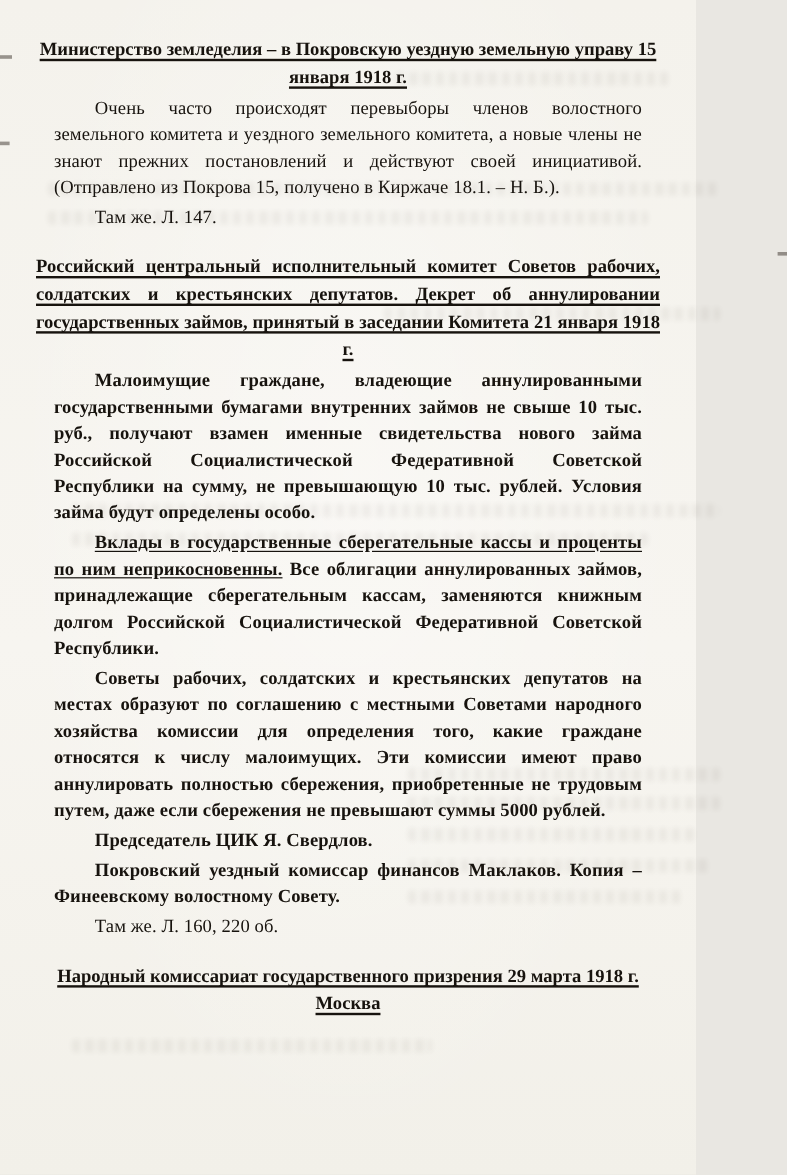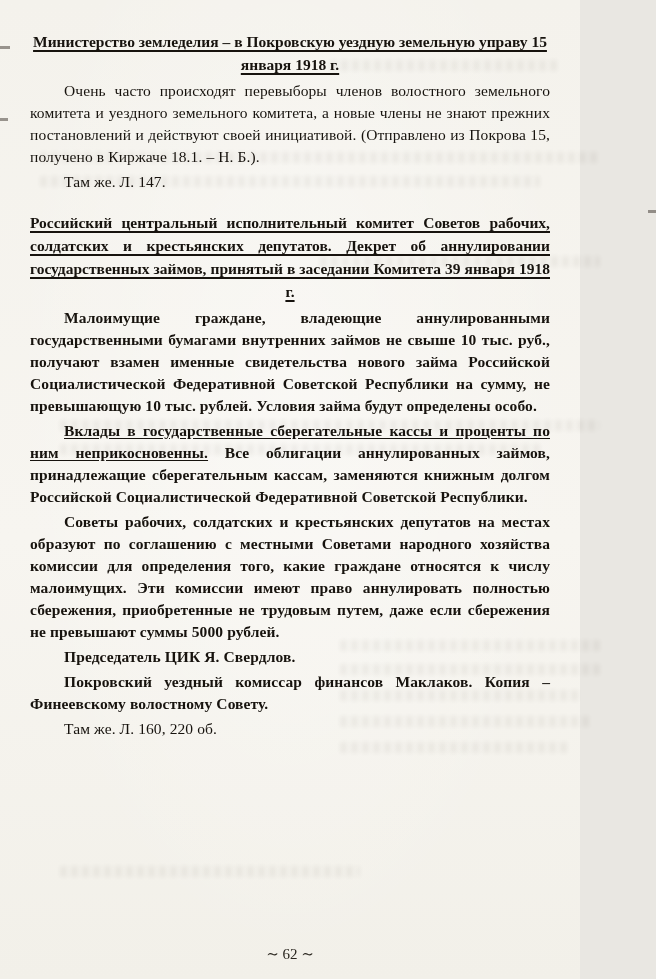--- a/index.html
+++ b/index.html
@@ -19,21 +19,21 @@
   .page { position: absolute; top: 30px; left: 30px; right: 30px; }
   .heading {
     font-size: 15.5px; line-height: 23px; font-weight: 700;
     text-align: center; margin: 0 0 4px;
     text-decoration: underline; text-underline-offset: 3px; text-decoration-thickness: 1.5px;
   }
   .heading.justify { text-align: justify; text-align-last: center; }
   .hline { display: block; }
   .sec + .sec { margin-top: 18px; }
   .para {
-    margin: 0 0 3px; text-indent: 34px; text-align: justify;
+    margin: 0 15px 3px; text-indent: 34px; text-align: justify;
     letter-spacing: .1px;
   }
   .para.heavy { font-weight: 700; }
   .u { text-decoration: underline; text-underline-offset: 2px; }
   .page-number {
     position: absolute; left: 0; right: 0; bottom: 14px;
     text-align: center; font-size: 15px; color: #2a261f;
   }
   
   .ghost {
@@ -71,30 +71,30 @@
 
   <div class="page">
 
     <section class="sec">
       <h2 class="heading">Министерство земледелия – в Покровскую уездную земельную управу 15 января 1918 г.</h2>
       <p class="para">Очень часто происходят перевыборы членов волостного земельного комитета и уездного земельного комитета, а новые члены не знают прежних постановлений и действуют своей инициативой. (Отправлено из Покрова 15, получено в Киржаче 18.1. – Н. Б.).</p>
       <p class="para">Там же. Л. 147.</p>
     </section>
 
     <section class="sec">
-      <h2 class="heading justify">Российский центральный исполнительный комитет Советов рабочих, солдатских и крестьянских депутатов. Декрет об аннулировании государственных займов, принятый в заседании Комитета 39 января 1918 г.</h2>
+      <h2 class="heading justify">Российский центральный исполнительный комитет Советов рабочих, солдатских и крестьянских депутатов. Декрет об аннулировании государственных займов, принятый в заседании Комитета 21 января 1918 г.</h2>
       <p class="para heavy">Малоимущие граждане, владеющие аннулированными государственными бумагами внутренних займов не свыше 10 тыс. руб., получают взамен именные свидетельства нового займа Российской Социалистической Федеративной Советской Республики на сумму, не превышающую 10 тыс. рублей. Условия займа будут определены особо.</p>
       <p class="para heavy"><span class="u">Вклады в государственные сберегательные кассы и проценты по ним неприкосновенны.</span><span> Все облигации аннулированных займов, принадлежащие сберегательным кассам, заменяются книжным долгом Российской Социалистической Федеративной Советской Республики.</span></p>
       <p class="para heavy">Советы рабочих, солдатских и крестьянских депутатов на местах образуют по соглашению с местными Советами народного хозяйства комиссии для определения того, какие граждане относятся к числу малоимущих. Эти комиссии имеют право аннулировать полностью сбережения, приобретенные не трудовым путем, даже если сбережения не превышают суммы 5000 рублей.</p>
       <p class="para heavy">Председатель ЦИК Я. Свердлов.</p>
       <p class="para heavy">Покровский уездный комиссар финансов Маклаков. Копия – Финеевскому волостному Совету.</p>
       <p class="para">Там же. Л. 160, 220 об.</p>
     </section>
 
     <section class="sec">
       <h2 class="heading">
+          <span class="hline">Народный комиссариат государственного призрения 29 марта 1918 г. Москва</span>
         </h2>
     </section>
 
   </div>
 
-  <div class="page-number">∼ 62 ∼</div>
 </div>
 
 </body></html>

